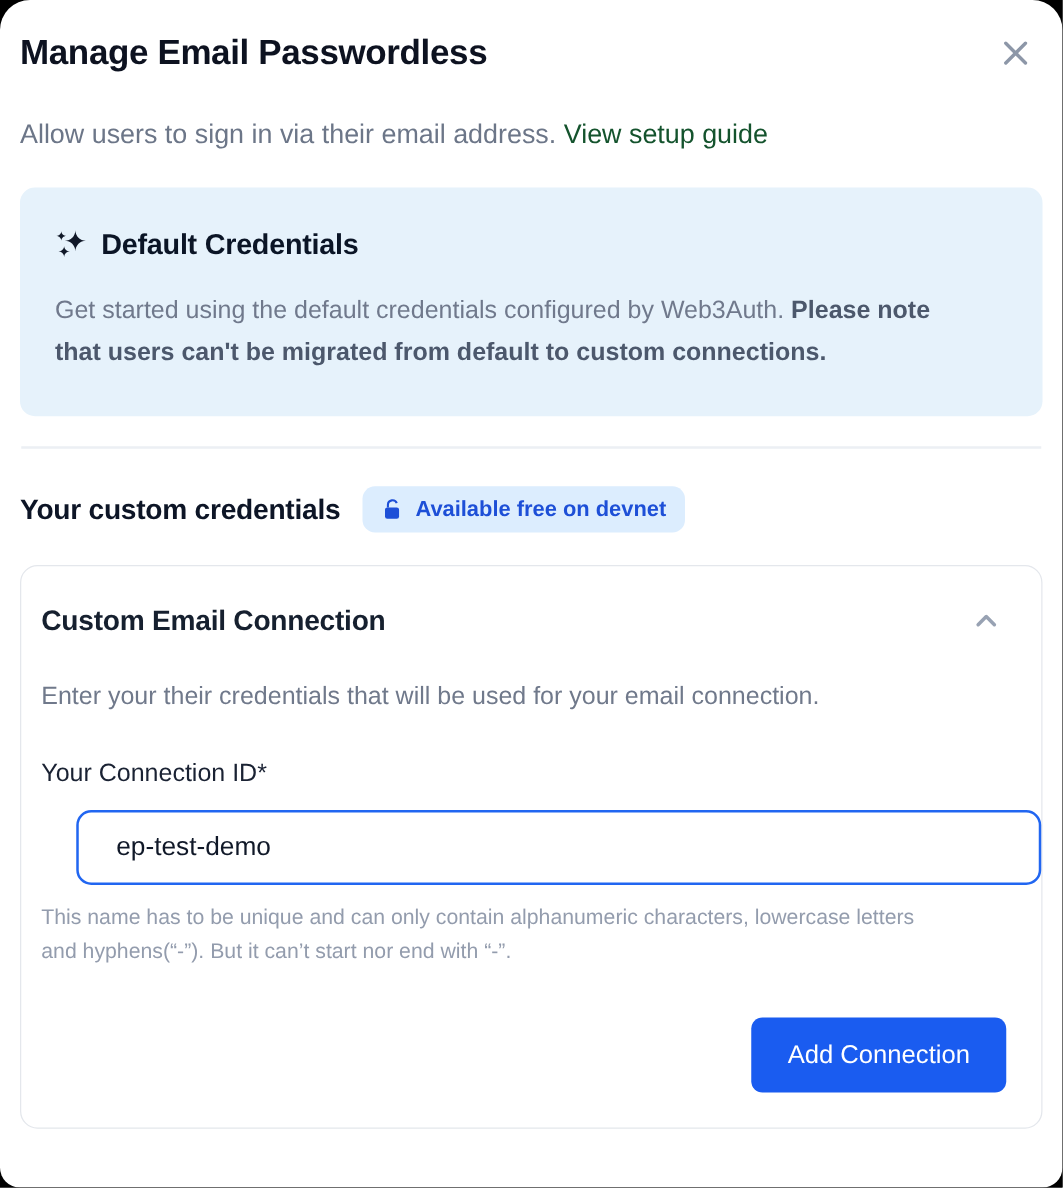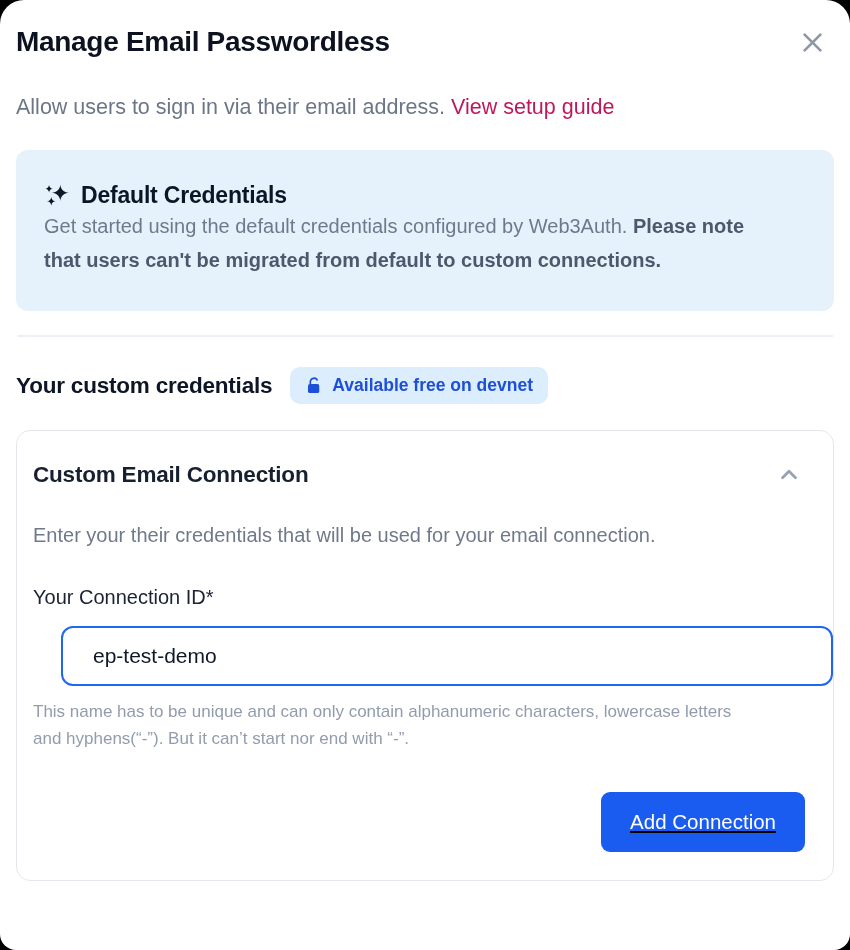--- a/index.html
+++ b/index.html
@@ -23,34 +23,34 @@
   }
   .close-btn {
     background: none; border: none; cursor: pointer;
     width: 32px; height: 32px; margin-right: 6px; margin-top: 2px;
     display: flex; align-items: center; justify-content: center;
     color: #8d97a8;
   }
 
   
   .subtitle { margin-top: 36px; font-size: 21.5px; color: #6c7688; line-height: 1.3; }
-  .subtitle a { color: #be185d; text-decoration: none; cursor: pointer; }
+  .subtitle a { color: #14532d; text-decoration: none; cursor: pointer; }
 
   
   .info-box {
     margin-top: 28px;
     background: #e6f2fb;
     border-radius: 12px;
     padding: 32px 28px 34px 28px;
   }
   .info-box-header { display: flex; align-items: center; gap: 10px; }
   .info-box-title { font-size: 23px; font-weight: 600; color: #0b1526; letter-spacing: -0.2px; }
   .sparkles { color: #101828; display: flex; }
   .info-box-body {
-    font-size: 20px; line-height: 34px;
+    margin-top: 22px; font-size: 20px; line-height: 34px;
     color: #70798c; max-width: 730px;
   }
   .info-box-body .note { font-weight: 700; color: #4c586c; }
 
   
   .divider { margin: 24px 1px 0 1px; border: none; border-top: 2px solid #eceff4; }
 
   
   .section-row { margin-top: 30px; display: flex; align-items: center; gap: 18px; }
   .section-heading { font-size: 22.5px; font-weight: 700; color: #0d1526; letter-spacing: -0.2px; }
@@ -87,21 +87,21 @@
     border: 2px solid #2166f1; border-radius: 12px;
     padding: 0 30px;
     font-size: 21px; color: #101828;
     font-family: "Liberation Sans", "DejaVu Sans", sans-serif;
     outline: none; background: #fff; margin-left: 28px;
   }
   .helper-text {
     margin-top: 12px; font-size: 17px; line-height: 27px;
     color: #939cad; max-width: 700px;
   }
-  .card-footer { margin-top: 40px; display: flex; justify-content: flex-end; text-decoration: underline; }
+  .card-footer { margin-top: 40px; display: flex; justify-content: flex-end; }
   .primary-btn {
     background: #1a5cf0; color: #ffffff;
     border: none; border-radius: 9px;
     padding: 0 29px; height: 60px;
     font-size: 20.5px; font-weight: 500;
     font-family: "Liberation Sans", "DejaVu Sans", sans-serif;
     cursor: pointer;
   }
 </style>
 </head>

